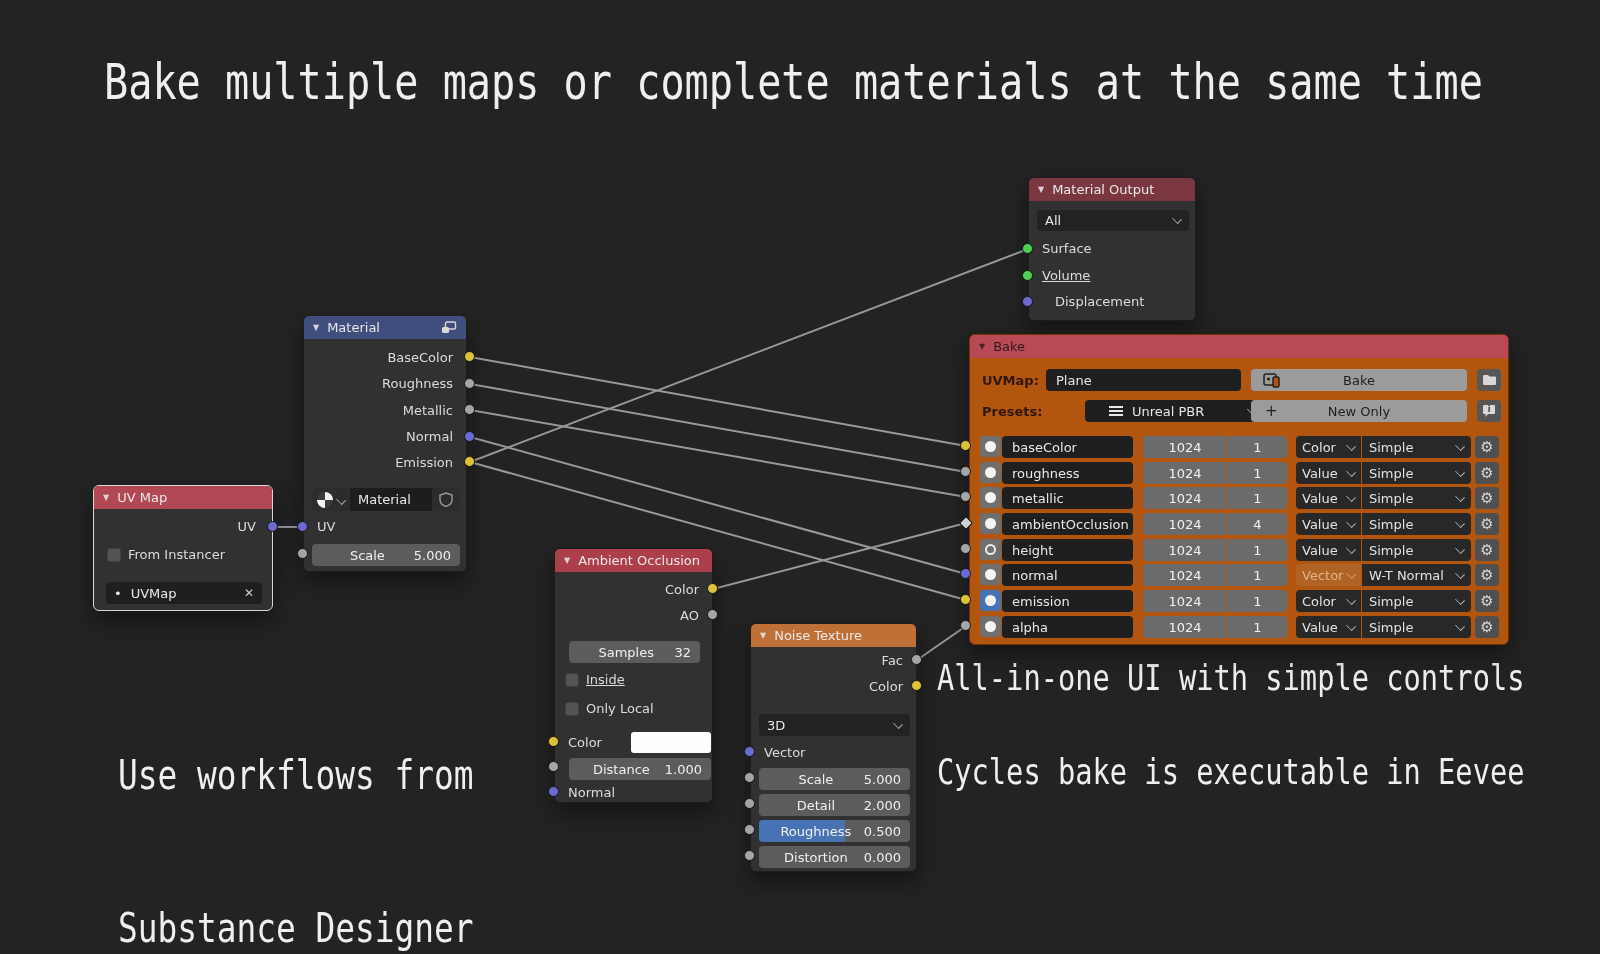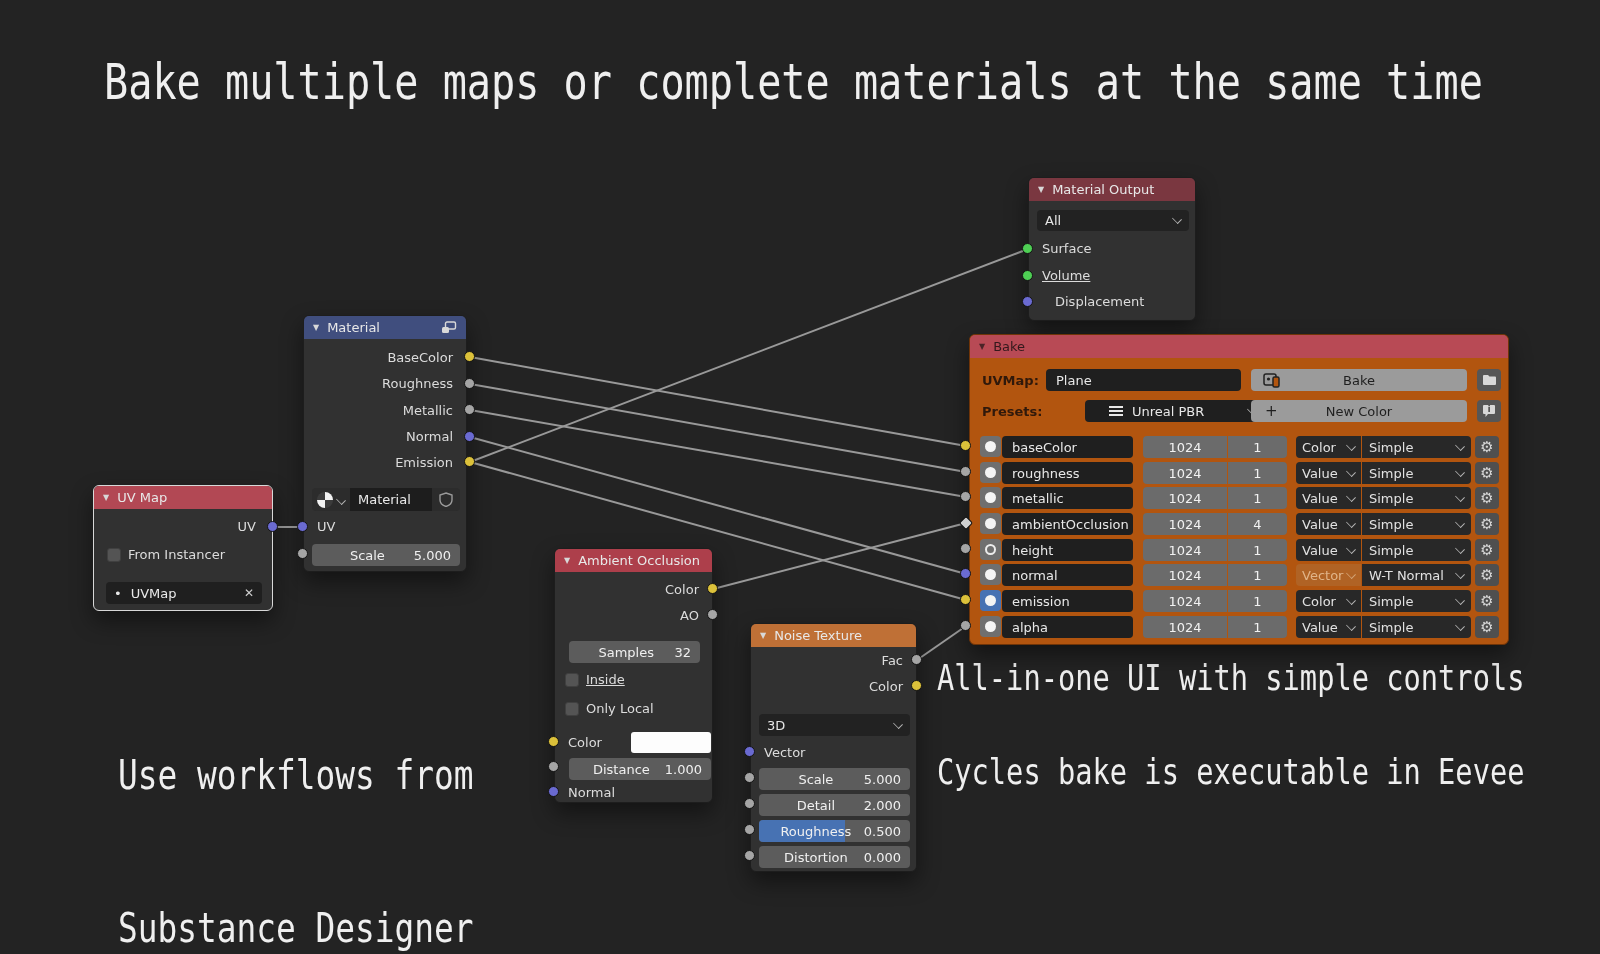--- a/index.html
+++ b/index.html
@@ -225,21 +225,21 @@
     </div>
 
     <div class="bake-field olabel" style="left:12px;top:65px;">Presets:</div>
     <div class="bake-field dark" style="left:76px;top:65px;width:195px;padding:0 24px;margin-left:39px;">
       <span style="width:14px;height:10px;margin-right:9px;background:linear-gradient(#e8e8e8 0 2px,transparent 2px 4px,#e8e8e8 4px 6px,transparent 6px 8px,#e8e8e8 8px 10px);"></span>
       <span>Unreal PBR</span>
       <span class="chev" style="margin-left:auto;"></span>
     </div>
     <div class="bake-field gbtn" style="left:281px;top:65px;width:216px;">
       <span style="position:absolute;left:14px;font-size:15px;">+</span>
-      <span>New Color</span>
+      <span>New Only</span>
     </div>
     <div class="bake-field sideb" style="left:507px;top:65px;width:24px;">
       <svg width="14" height="14" viewBox="0 0 14 14">
         <path d="M2 1 H12 Q13 1 13 2 V9 Q13 10 12 10 H6 L3.5 13 V10 H2 Q1 10 1 9 V2 Q1 1 2 1 Z" fill="#d8d8d8"></path>
         <text x="7" y="8.4" font-size="8" font-family="DejaVu Sans" font-weight="bold" fill="#3a3a3a" text-anchor="middle">i</text>
       </svg>
     </div>
 
     <div style="position:absolute;left:0;top:101px;width:540px;height:22px;">
       <span class="toggle" style="left:10px;top:0;">

